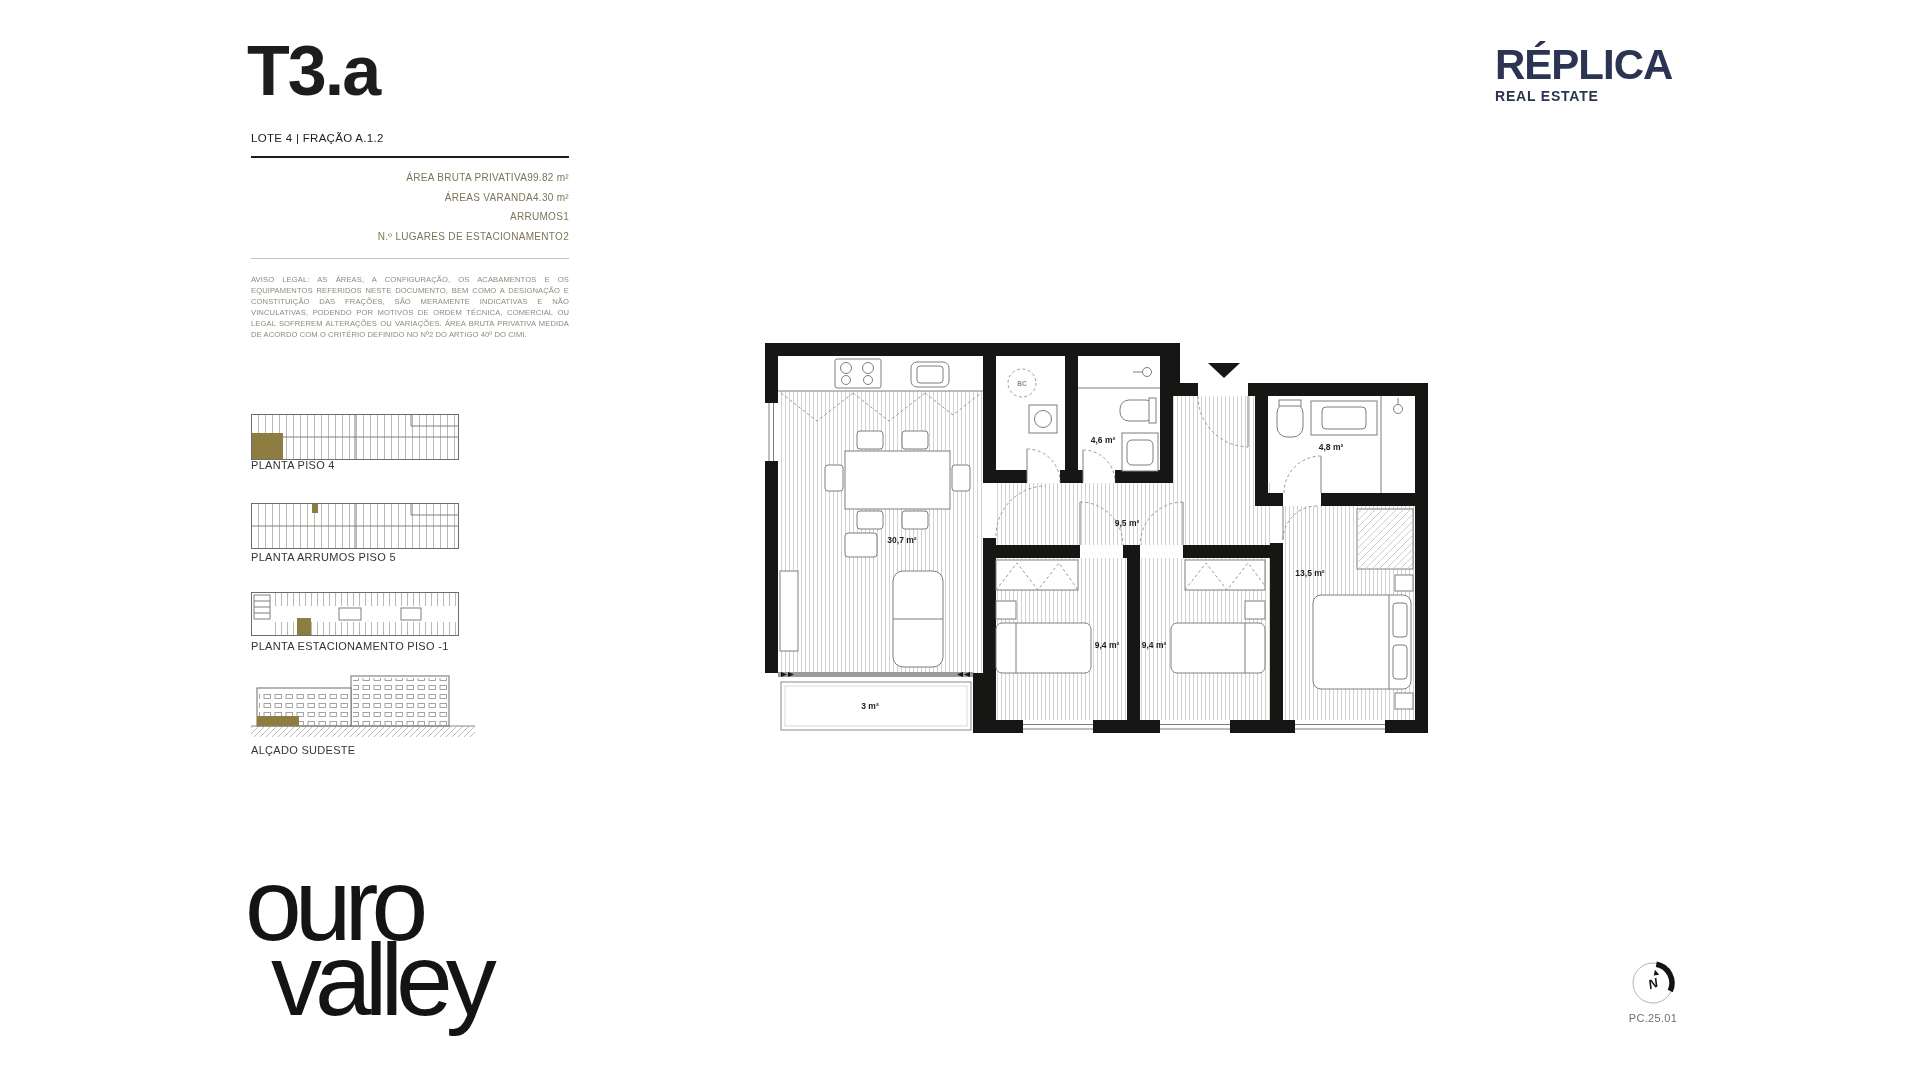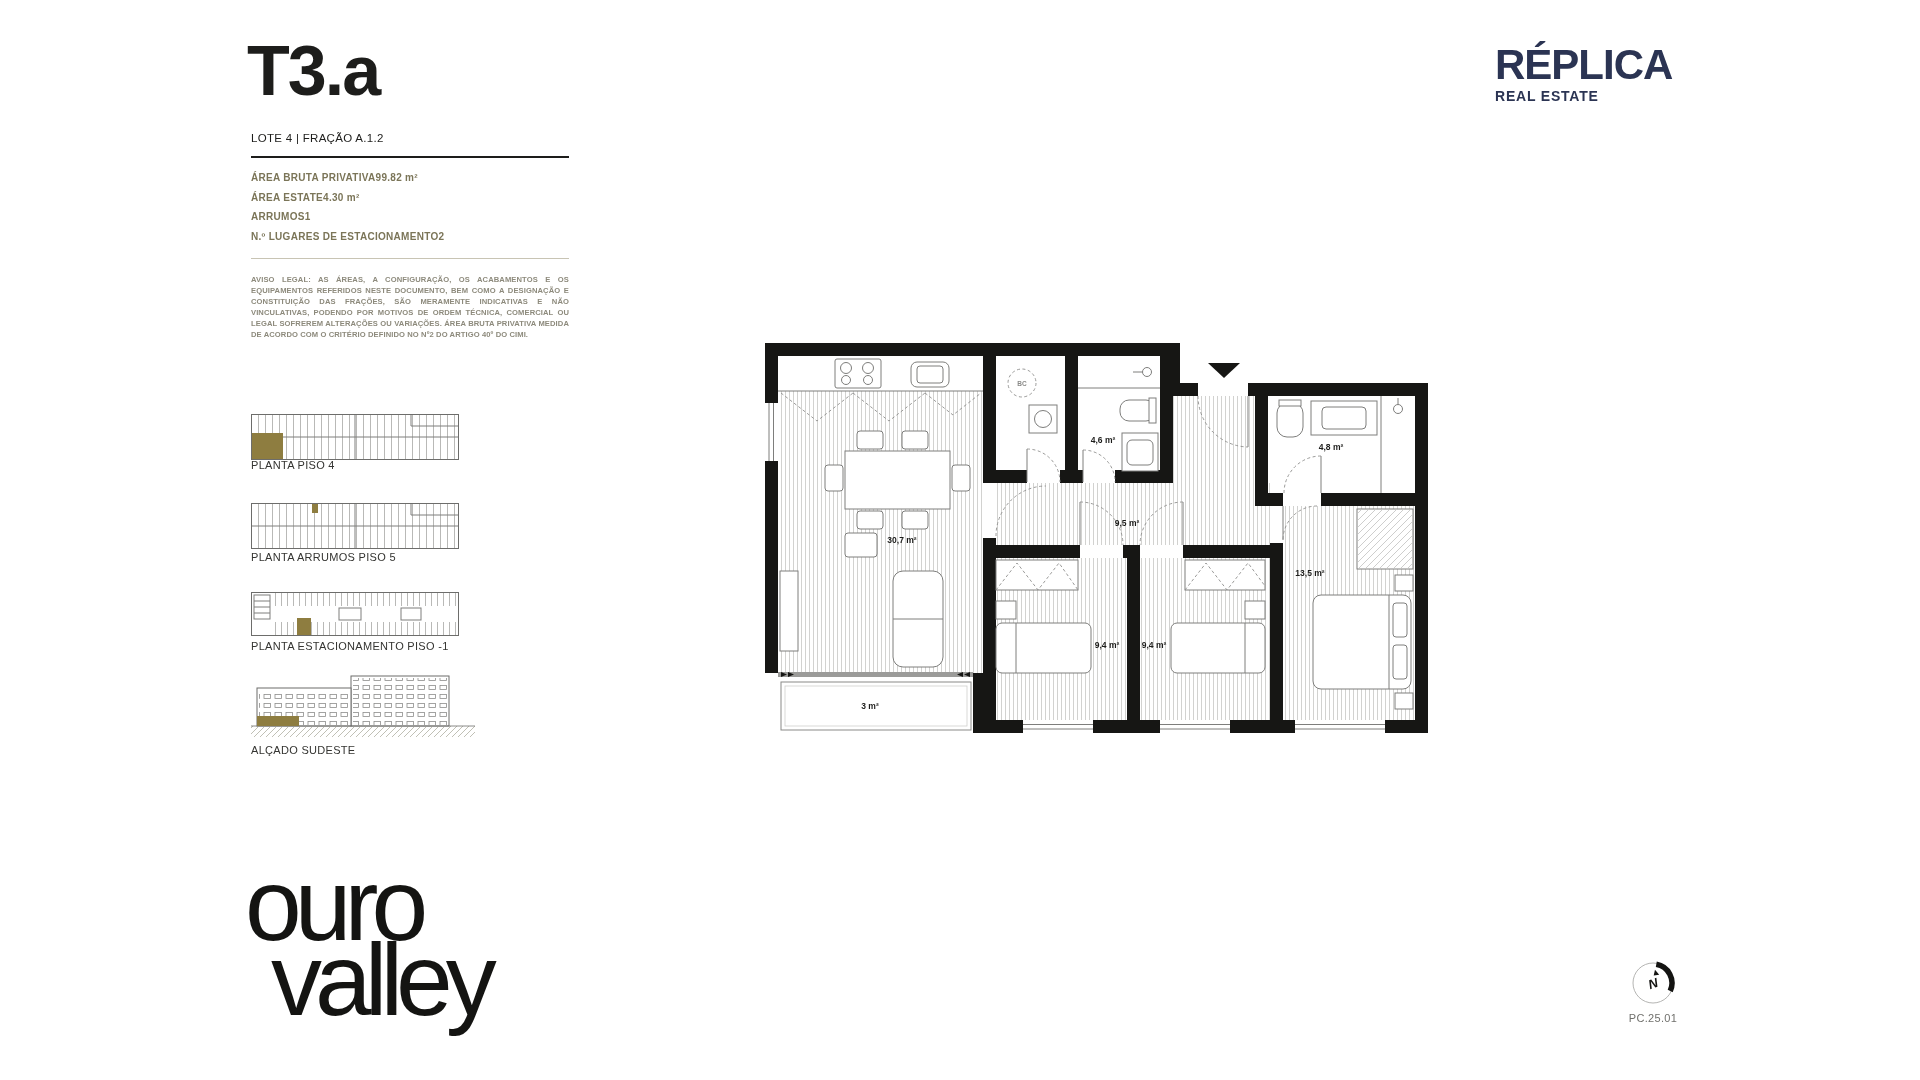--- a/index.html
+++ b/index.html
@@ -6,25 +6,25 @@
   .sheet{
     position:relative;width:1920px;height:1080px;background:#ffffff;
     font-family:"Liberation Sans",sans-serif;color:#1d1d1b;overflow:hidden;
   }
   .abs{position:absolute;}
   
   .title{left:247px;top:36px;font-size:70px;font-weight:700;letter-spacing:-2px;line-height:1;}
   .subtitle{left:251px;top:132px;font-size:11.5px;font-weight:400;letter-spacing:.3px;}
   .rule1{left:251px;top:156px;width:318px;height:2px;background:#1d1d1b;}
   .specs{left:251px;top:172px;width:318px;}
-  .spec-row{display:flex;justify-content:flex-start;align-items:baseline;height:19.5px;
-    font-size:10px;font-weight:700;color:#7b7558;letter-spacing:.3px;}
+  .spec-row{display:flex;justify-content:flex-end;align-items:baseline;height:19.5px;
+    font-size:10px;font-weight:400;color:#7b7558;letter-spacing:.3px;}
   .rule2{left:251px;top:258px;width:318px;height:1px;background:#c8c4b4;}
   .legal{left:251px;top:274px;width:318px;font-size:7.6px;line-height:1.45;color:#8d8a7c;
-    text-align:justify;font-weight:700;letter-spacing:.1px;}
+    text-align:justify;font-weight:400;letter-spacing:.1px;}
   .thumb{left:251px;}
   .thumb-label{left:251px;font-size:11px;font-weight:400;color:#343431;letter-spacing:.3px;}
   
   .brand{left:1495px;top:44px;color:#2b3453;line-height:1;}
   .brand-name{font-size:42px;font-weight:800;letter-spacing:-1px;}
   .brand-tag{font-size:14px;font-weight:700;letter-spacing:.8px;margin-top:3px;}
   
   .projlogo{left:245px;top:868px;color:#141412;line-height:.74;font-weight:500;}
   .projlogo .l1{font-size:102px;letter-spacing:-7px;}
   .projlogo .l2{font-size:102px;letter-spacing:-7px;margin-left:26px;}
@@ -45,21 +45,21 @@
   <div class="abs title">T3.a</div>
   <div class="abs subtitle">LOTE 4 | FRAÇÃO A.1.2</div>
   <div class="abs rule1"></div>
 
   <div class="abs specs">
     <div class="spec-row">
       <span>ÁREA BRUTA PRIVATIVA</span>
       <span>99.82 m²</span>
     </div>
     <div class="spec-row">
-      <span>ÁREA ESTATE</span>
+      <span>ÁREAS VARANDA</span>
       <span>4.30 m²</span>
     </div>
     <div class="spec-row">
       <span>ARRUMOS</span>
       <span>1</span>
     </div>
     <div class="spec-row">
       <span>N.º LUGARES DE ESTACIONAMENTO</span>
       <span>2</span>
     </div>

